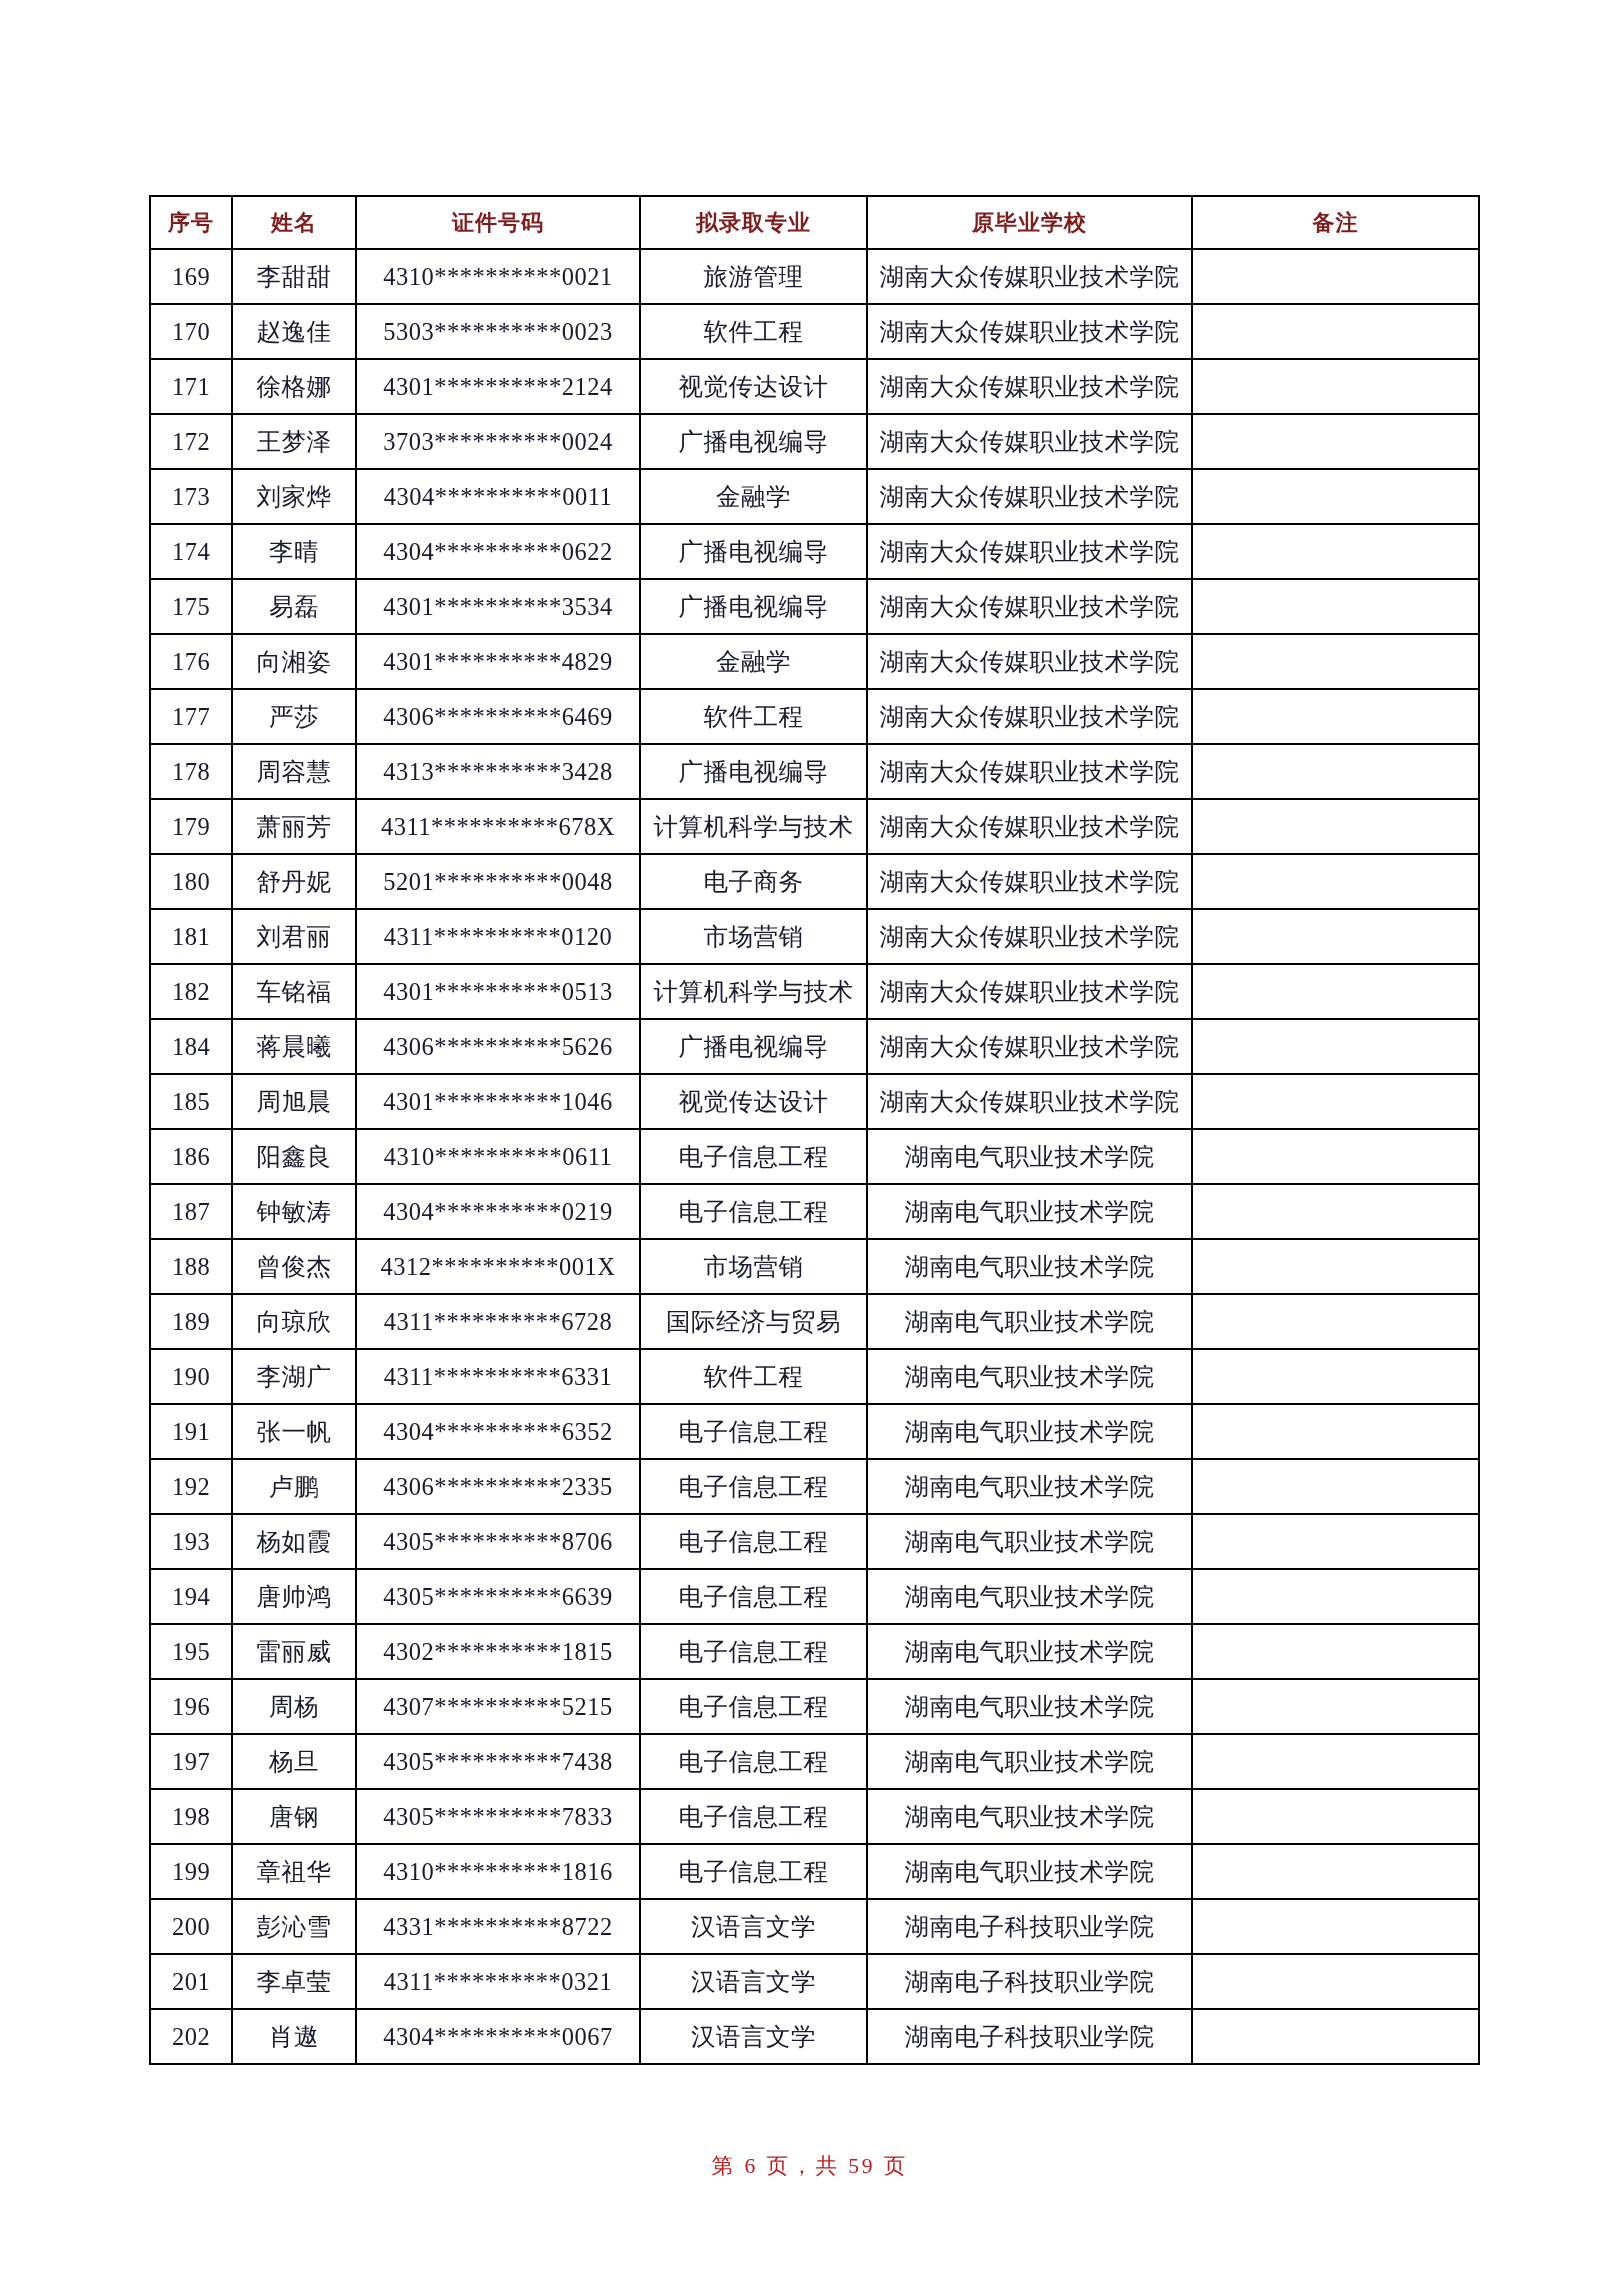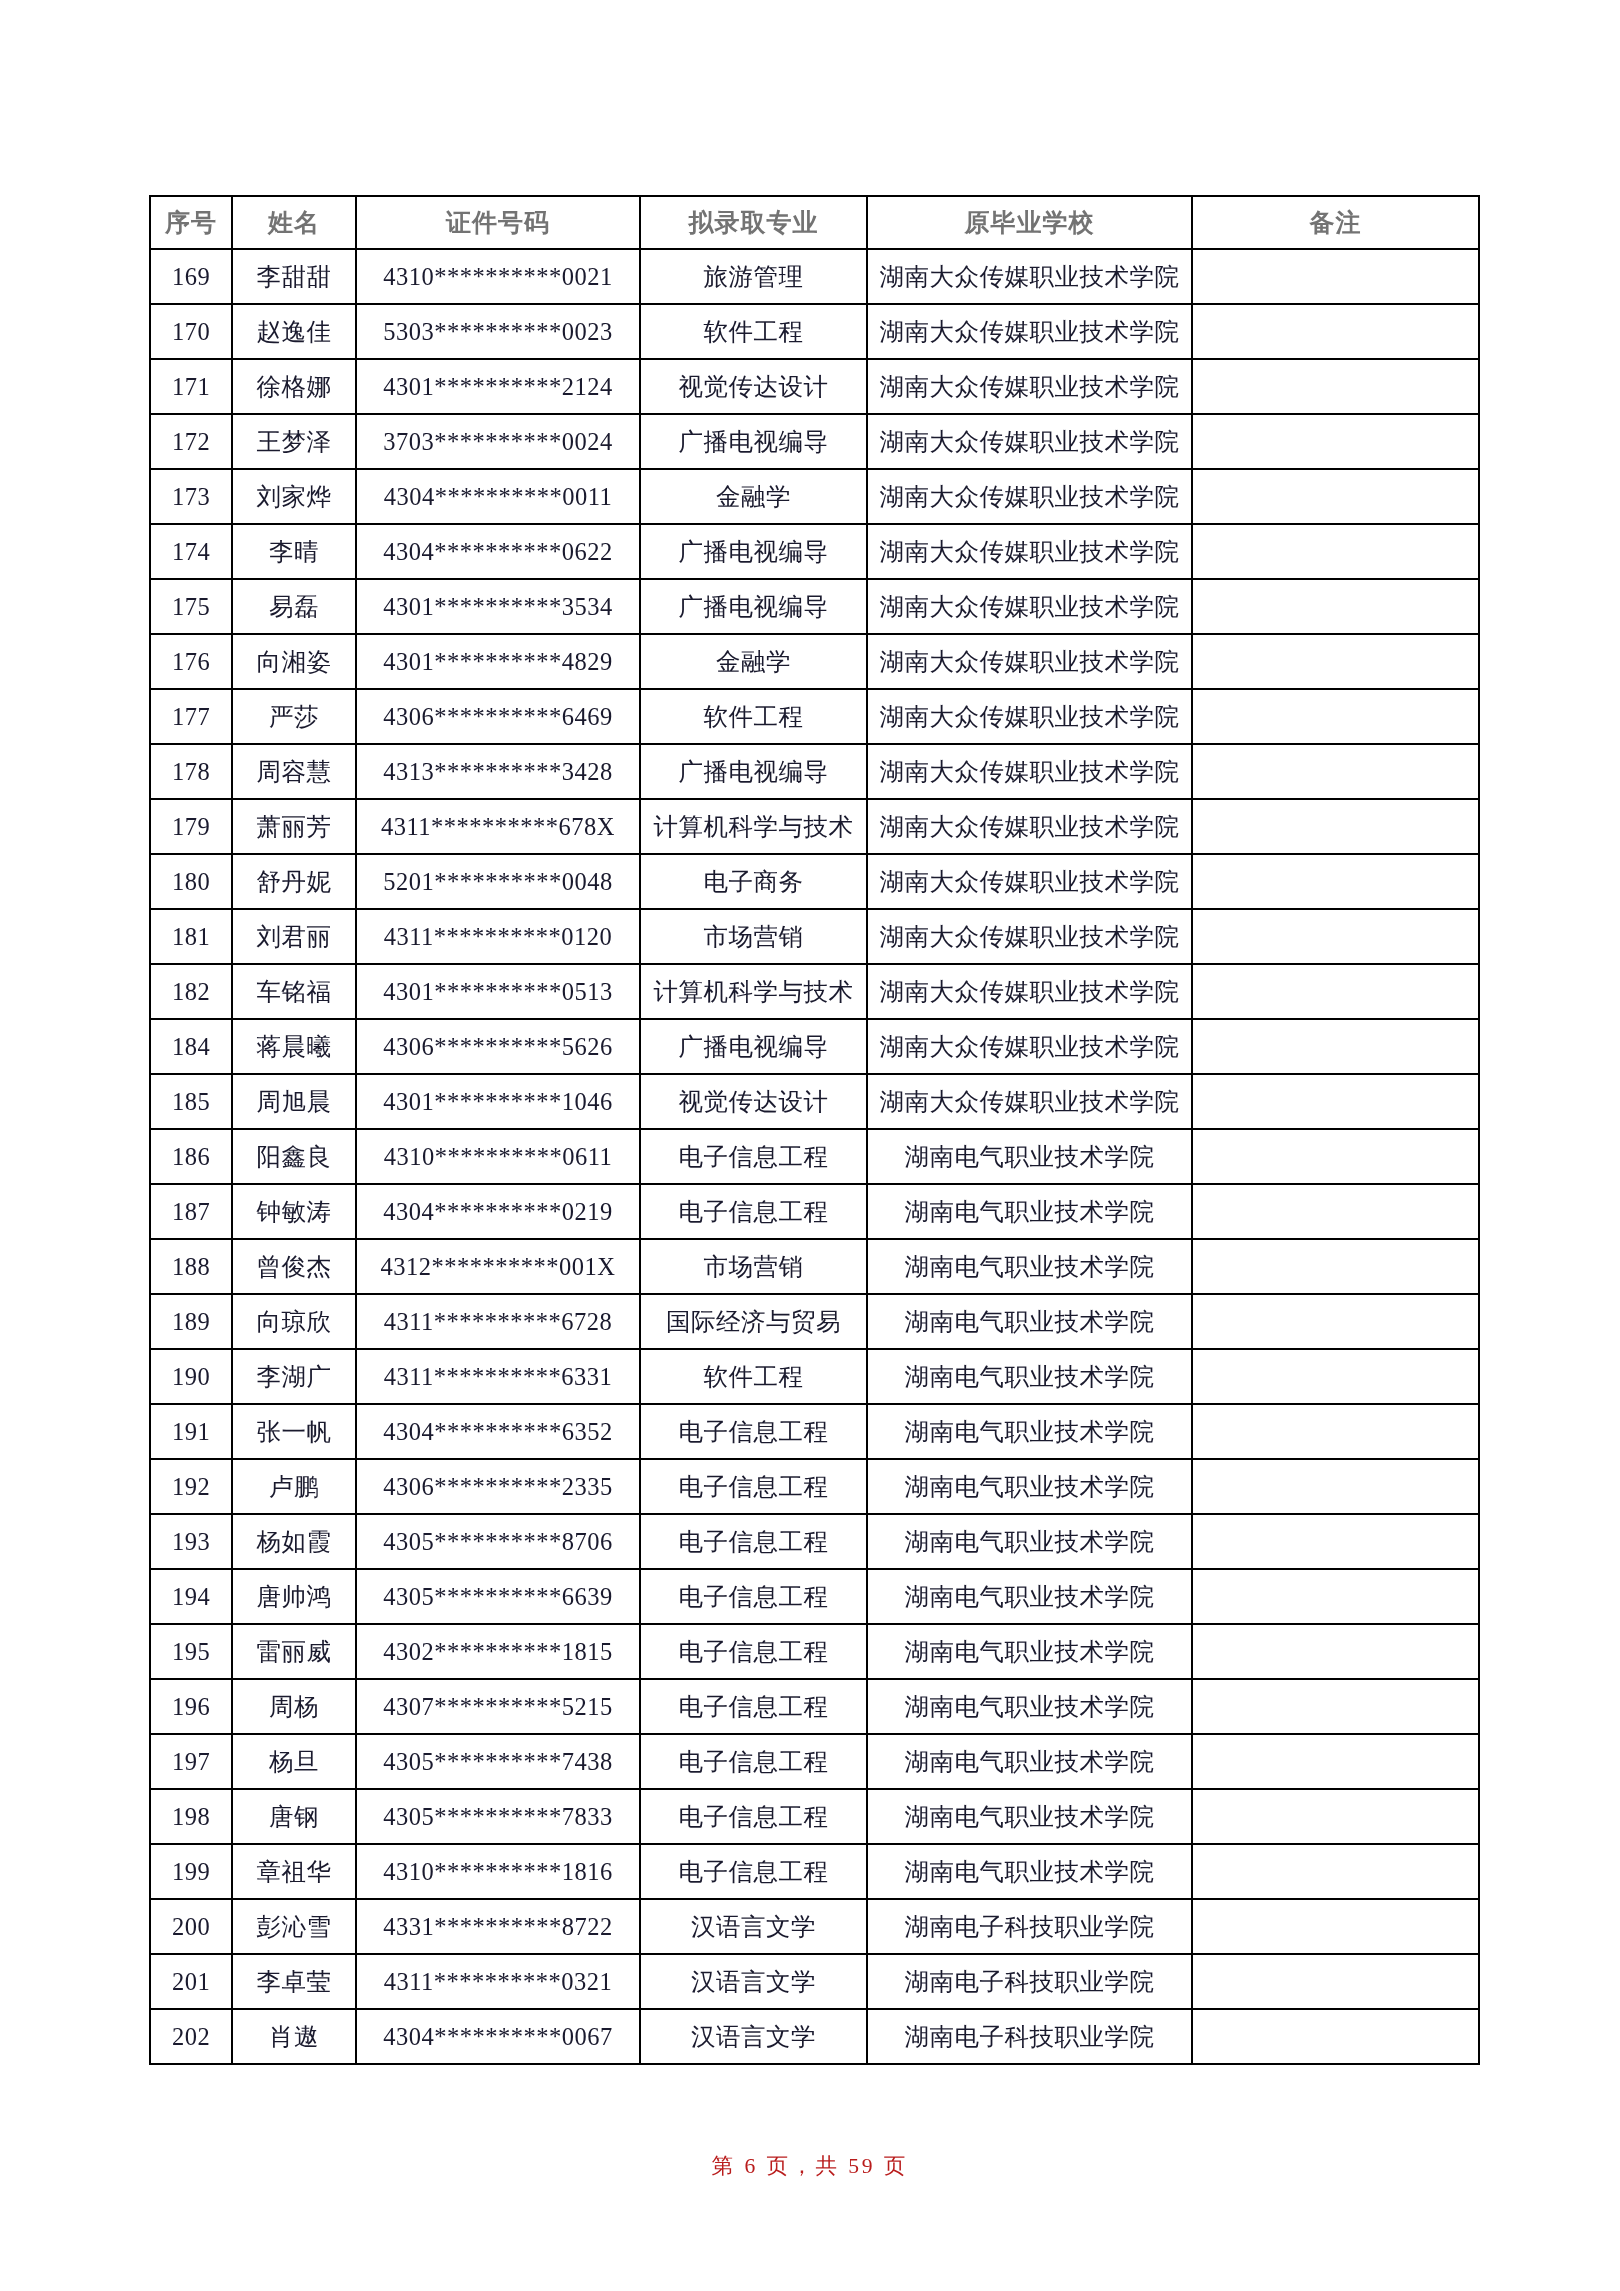--- a/index.html
+++ b/index.html
@@ -46,23 +46,23 @@
     text-align: center;
     vertical-align: middle;
     padding: 0;
     background: #ffffff;
   }
 
   table.roster thead th {
     height: 51px;
     font-family: Liberation Serif, serif;
     font-weight: bold;
-    font-size: 25px;
+    font-size: 22px;
     letter-spacing: 1px;
-    color: #737373;
+    color: #7f1d1d;
   }
 
   table.roster tbody td {
     height: 53px;
     font-size: 24.5px;
     font-weight: normal;
     color: #1a1a2e;
     letter-spacing: 0.5px;
   }
 

